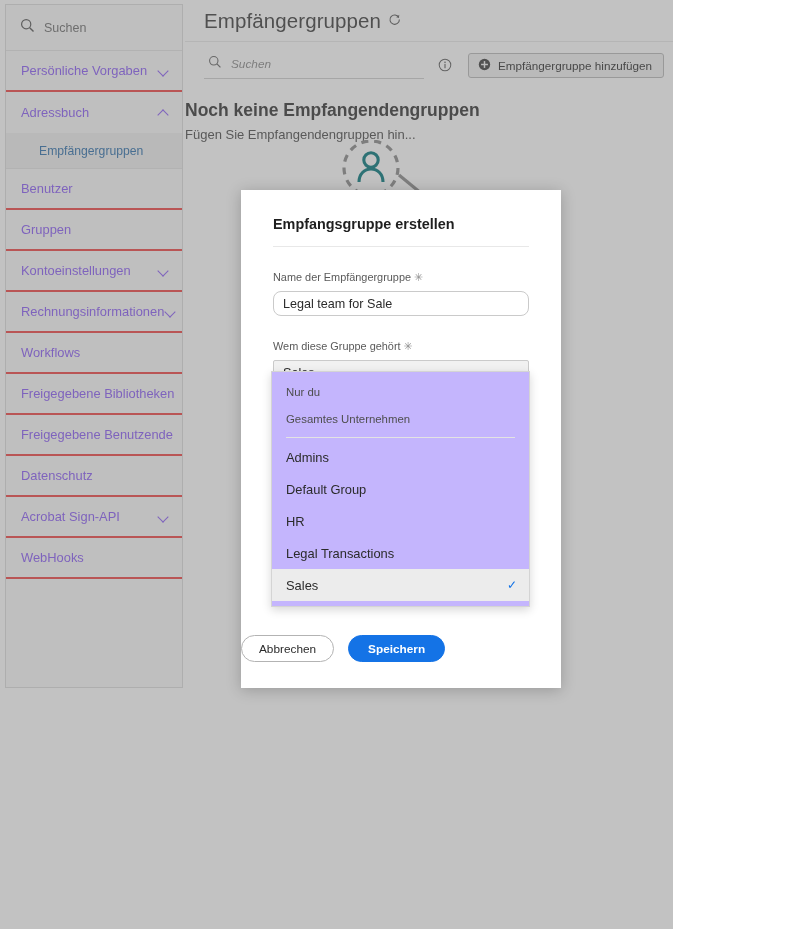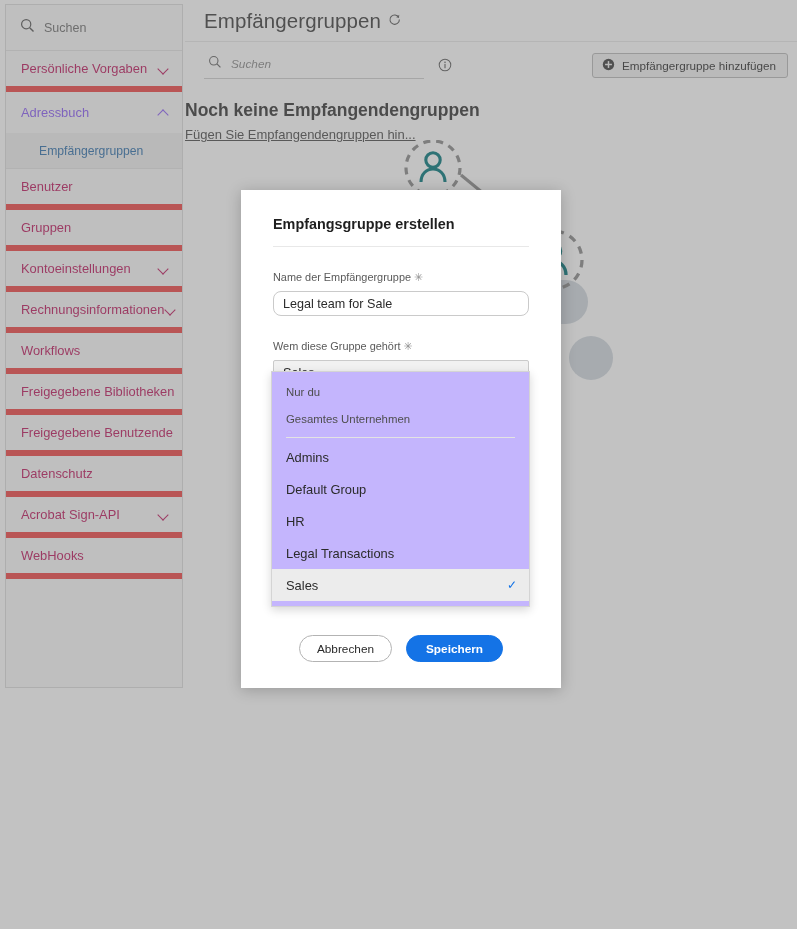--- a/index.html
+++ b/index.html
@@ -9,21 +9,21 @@
     width: 797px;
     height: 929px;
     overflow: hidden;
     font-family: "Liberation Sans", sans-serif;
     background: #ffffff;
   }
 
   
   #app {
     position: relative;
-    width: 797px;
+    width: 673px;
     height: 929px;
     background: #ffffff;
   }
 
   
   .sidebar {
     position: absolute;
     left: 5px;
     top: 4px;
     width: 178px;
@@ -47,23 +47,23 @@
     color: #6e6e6e;
     font-style: normal;
   }
 
   .side-item {
     min-height: 41px;
     display: flex;
     align-items: center;
     justify-content: space-between;
     padding: 0 13px 0 15px;
-    border-bottom: 6px solid #ef4444;
+    border-bottom: 2px solid #ef4444;
     font-size: 12.9px;
-    color: #be185d;
+    color: #8b5cf6;
     cursor: pointer;
     line-height: 1.2;
   }
   .side-item .lbl { white-space: nowrap; }
   .side-item.accent { color: #8b5cf6; }
   .side-item.open { border-bottom: none; }
   .side-sub {
     min-height: 36px;
     display: flex;
     align-items: center;
@@ -165,21 +165,20 @@
   }
   .empty-h {
     font-size: 17.5px;
     font-weight: bold;
     color: #333333;
   }
   .empty-p {
     margin-top: 6px;
     font-size: 13px;
     color: #4a4a4a;
-    text-decoration: underline;
   }
 
   .illus {
     position: absolute;
     left: 50%;
     transform: translateX(-50%);
     top: 40px;
     width: 400px;
     height: 330px;
   }
@@ -299,21 +298,21 @@
     background: #e3e3e3;
   }
   .check { color: #1473e6; font-size: 12px; line-height: 1; }
 
   
   .modal-foot {
     position: absolute;
     left: 0; right: 0;
     bottom: 26px;
     display: flex;
-    justify-content: center;
+    justify-content: flex-start;
     gap: 14px;
   }
   .btn {
     height: 27px;
     border-radius: 14px;
     font-family: "Liberation Sans", sans-serif;
     font-size: 11.8px;
     cursor: pointer;
     padding: 0 17px;
   }

